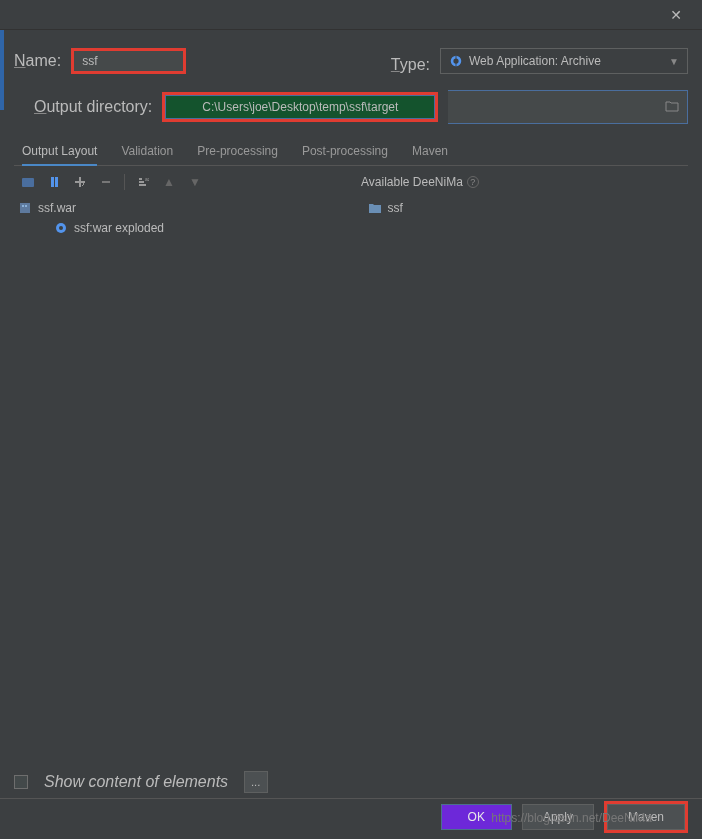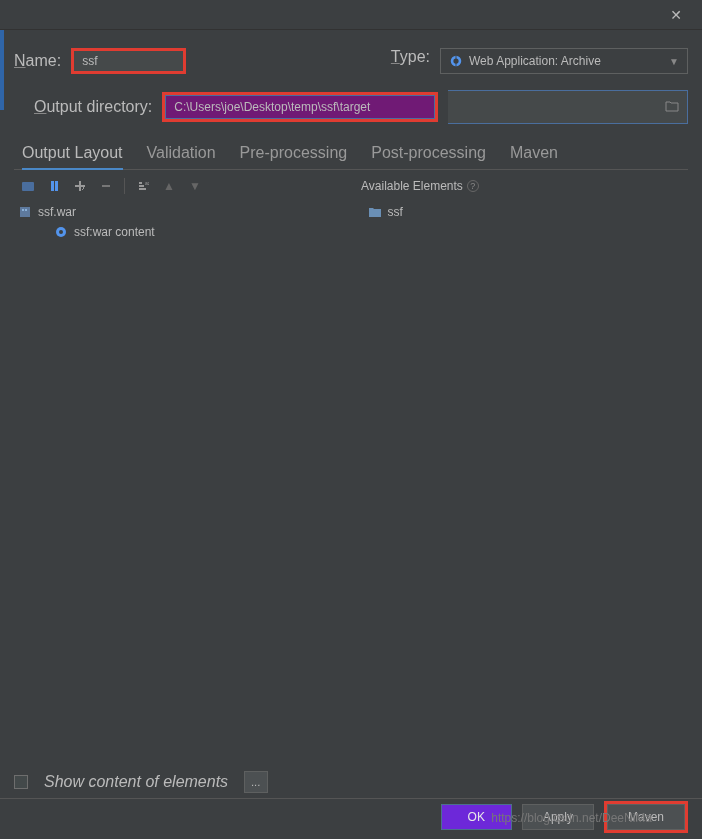--- a/index.html
+++ b/index.html
@@ -9,36 +9,36 @@
     .close-x { color: #bbbbbb; font-size: 14px; cursor: pointer; padding: 4px 8px; }
     
     .content { padding: 18px 14px 0 14px; }
     
     .row { display: flex; align-items: center; margin-bottom: 16px; gap: 10px; }
     .label { color: #bbbbbb; font-size: 16px; }
     .underline { text-decoration: underline; text-decoration-color: #888; }
     
     .name-input { background: #45494a; border: 3px solid #e03c31; color: #bbbbbb; padding: 4px 8px; width: 115px; height: 26px; font-size: 12px; }
     
-    .type-section { display: flex; align-items: flex-start; gap: 10px; margin-left: auto; }
+    .type-section { display: flex; align-items: flex-end; gap: 10px; margin-left: auto; }
     .type-select { background: #3c3f41; border: 1px solid #5e6060; color: #bbbbbb; padding: 4px 8px; width: 248px; height: 26px; display: flex; align-items: center; gap: 6px; }
     .web-icon { width: 14px; height: 14px; display: inline-flex; }
     .dropdown-arrow { margin-left: auto; color: #888; font-size: 10px; }
     
     .output-row { display: flex; align-items: center; gap: 10px; margin-bottom: 14px; margin-left: 20px; }
     .output-input-wrap { border: 3px solid #e03c31; flex-shrink: 0; }
-    .output-input { background: #701a75; border: 1px solid #4a6e9e; color: #bbbbbb; padding: 4px 8px; width: 270px; height: 24px; font-size: 12px; outline: none; }
+    .output-input { background: #14532d; border: 1px solid #4a6e9e; color: #bbbbbb; padding: 4px 8px; width: 270px; height: 24px; font-size: 12px; outline: none; text-align: center; }
     .output-rest { background: #45494a; border: 1px solid #4a6e9e; border-left: none; height: 34px; flex: 1; display: flex; align-items: center; justify-content: flex-end; padding-right: 8px; }
     .folder-icon { color: #888; font-size: 12px; }
     
     .checkbox-row { display: flex; align-items: center; gap: 8px; margin-bottom: 14px; }
     .checkbox { width: 14px; height: 14px; border: 1px solid #6e6e6e; background: #43494a; }
     
     .tabs { display: flex; gap: 24px; padding: 0 8px; border-bottom: 1px solid #555; }
-    .tab { padding: 6px 0; color: #999; font-size: 16px; cursor: pointer; text-align: center; }
+    .tab { padding: 6px 0; color: #999; font-size: 12px; cursor: pointer; text-align: center; }
     .tab.active { color: #bbbbbb; border-bottom: 2px solid #4a88c7; margin-bottom: -1px; }
     
     .toolbar { display: flex; align-items: center; gap: 6px; padding: 6px 4px; }
     .tool-btn { width: 20px; height: 20px; display: flex; align-items: center; justify-content: center; color: #999; cursor: pointer; }
     .tool-sep { width: 1px; height: 16px; background: #555; margin: 0 2px; }
     
     .main-area { display: flex; height: 480px; gap: 9px; }
     .left-panel { flex: 1; }
     .right-panel { flex: 1; }
     
@@ -148,41 +148,41 @@
             <rect x="2" y="2" width="3" height="2" fill="#999"></rect>
             <rect x="2" y="5" width="5" height="2" fill="#999"></rect>
             <rect x="2" y="8" width="7" height="2" fill="#999"></rect>
             <text x="8" y="5" font-size="5" fill="#999">az</text>
           </svg>
         </span>
       <span class="tool-btn" style="color:#666;">▲</span>
       <span class="tool-btn" style="color:#666;">▼</span>
     </div>
     <div class="panel-header" style="flex:1; padding-left:12px;">
-      <span>Available Elements</span>
+      <span>Available DeeNiMa</span>
       <span class="help-icon">?</span>
     </div>
   </div>
 
   <div class="main-area">
     <div class="left-panel">
       <div class="tree-item">
         <span class="archive-icon"><svg width="14" height="14" viewBox="0 0 14 14">
               <rect x="2" y="2" width="10" height="10" fill="#5e7a9e"></rect>
               <rect x="4" y="4" width="2" height="2" fill="#8ab0d8"></rect>
               <rect x="7" y="4" width="2" height="2" fill="#8ab0d8"></rect>
             </svg></span>
         <span>ssf.war</span>
       </div>
       <div class="tree-item tree-child">
         <span class="artifact-icon"><svg width="14" height="14" viewBox="0 0 14 14">
               <circle cx="7" cy="7" r="5" fill="#5394ec"></circle>
               <circle cx="7" cy="7" r="2" fill="#3c3f41"></circle>
             </svg></span>
-        <span>ssf:war content</span>
+        <span>ssf:war exploded</span>
       </div>
     </div>
     <div class="right-panel">
       <div class="tree-item" style="padding-left:12px;">
         <span class="folder-tree-icon"><svg width="14" height="14" viewBox="0 0 14 14">
               <path d="M1 3 h4 l1 1 h7 v8 h-12 z" fill="#6a8fb5"></path>
             </svg></span>
         <span>ssf</span>
       </div>
     </div>

